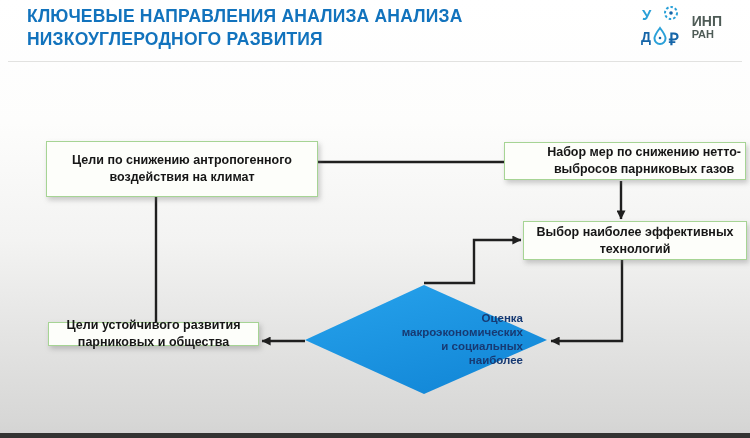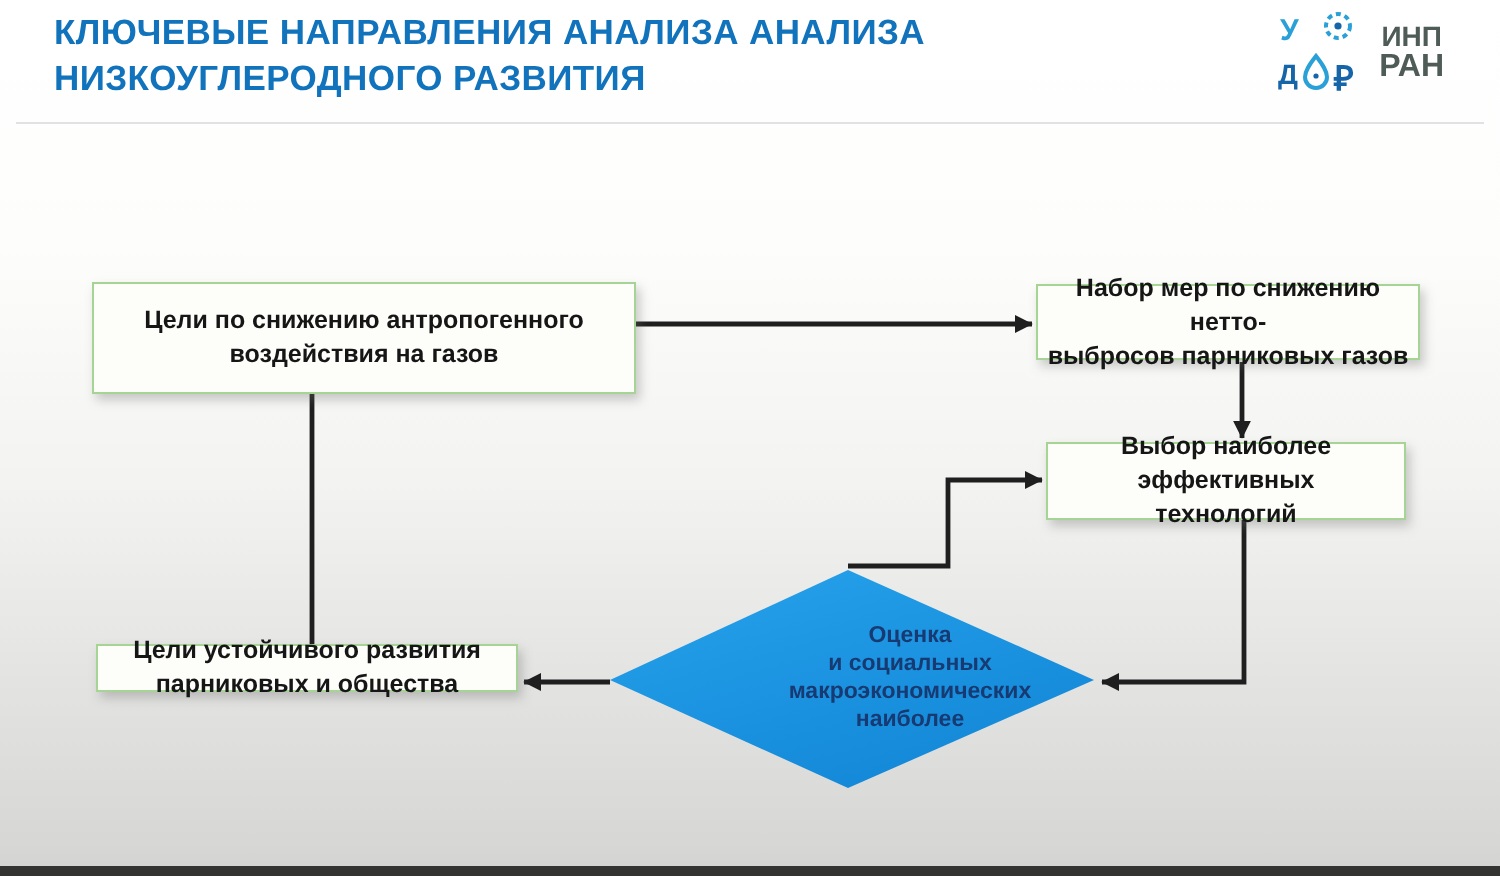--- a/index.html
+++ b/index.html
@@ -12,39 +12,39 @@
   .header-divider{position:absolute;left:8px;right:8px;top:61px;height:1px;background:#e2e2e0;}
 
   .page-title{
     position:absolute;left:27px;top:5px;width:560px;
     color:#1273bd;font-weight:bold;font-size:17.5px;line-height:23px;letter-spacing:.2px;
   }
   .logo{position:absolute;top:4px;right:28px;display:flex;align-items:center;gap:6px;}
   .logo-mark{width:46px;height:46px;display:block;}
   .logo-text{color:#4e5b56;font-weight:bold;line-height:1.05;}
   .logo-text .l1{font-size:14px;text-align:center;}
-  .logo-text .l2{font-size:16px;}
+  .logo-text .l2{font-size:11px;}
 
   .arrows{position:absolute;left:0;top:0;width:750px;height:438px;}
 
   .node{
     position:absolute;background:#fdfefa;border:1.5px solid #a6d494;
     box-shadow:2px 3px 5px rgba(110,110,110,.35);
     display:flex;align-items:center;justify-content:center;text-align:center;
     font-weight:bold;font-size:12.5px;line-height:17px;color:#161616;
     box-sizing:border-box;padding:2px 4px;
   }
   .node-1{left:46px;top:141px;width:272px;height:56px;}
-  .node-2{left:518px;top:142px;width:192px;height:38px;}
-  .node-3{left:523px;top:221px;width:180px;height:39px;}
+  .node-2{left:504px;top:142px;width:242px;height:38px;justify-content:flex-end;}
+  .node-3{left:523px;top:221px;width:224px;height:39px;}
   .node-4{left:48px;top:322px;width:211px;height:24px;}
 
   .diamond-label{
     position:absolute;left:363px;top:311px;width:160px;
-    color:#173a73;font-weight:bold;font-size:11.5px;line-height:14px;text-align:center;margin-left:12px;
+    color:#173a73;font-weight:bold;font-size:11.5px;line-height:14px;text-align:right;
   }
 </style>
 </head>
 <body>
 
 <div class="stage">
 
   <div class="page-title">
     <div>КЛЮЧЕВЫЕ НАПРАВЛЕНИЯ АНАЛИЗА АНАЛИЗА</div>
     <div>НИЗКОУГЛЕРОДНОГО РАЗВИТИЯ</div>
@@ -91,21 +91,21 @@
     <path d="M622,260 V341 H551" fill="none" stroke="#1f1f1f" stroke-width="2.4" marker-end="url(#ah)"></path>
 
     <path d="M305,341 H262" fill="none" stroke="#1f1f1f" stroke-width="2.4" marker-end="url(#ah)"></path>
 
     <path d="M156,322 V185" fill="none" stroke="#1f1f1f" stroke-width="2.4" marker-end="url(#ah)"></path>
   </svg>
 
   <div class="node node-1">
     <div>
       <div>Цели по снижению антропогенного</div>
-      <div>воздействия на газов</div>
+      <div>воздействия на климат</div>
     </div>
   </div>
 
   <div class="node node-2">
     <div>
       <div>Набор мер по снижению нетто-</div>
       <div>выбросов парниковых газов</div>
     </div>
   </div>
 
@@ -118,19 +118,19 @@
 
   <div class="node node-4">
     <div>
       <div>Цели устойчивого развития</div>
       <div>парниковых и общества</div>
     </div>
   </div>
 
   <div class="diamond-label">
     <div>Оценка</div>
+    <div>макроэкономических</div>
     <div>и социальных</div>
-    <div>макроэкономических</div>
     <div>наиболее</div>
   </div>
 
   <div class="bottom-bar"></div>
 </div>
 
 </body></html>

